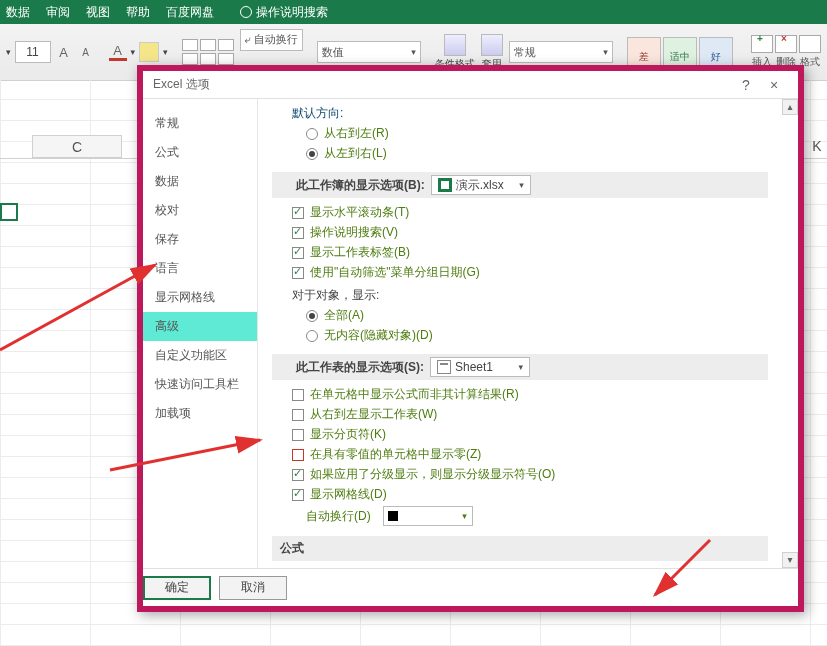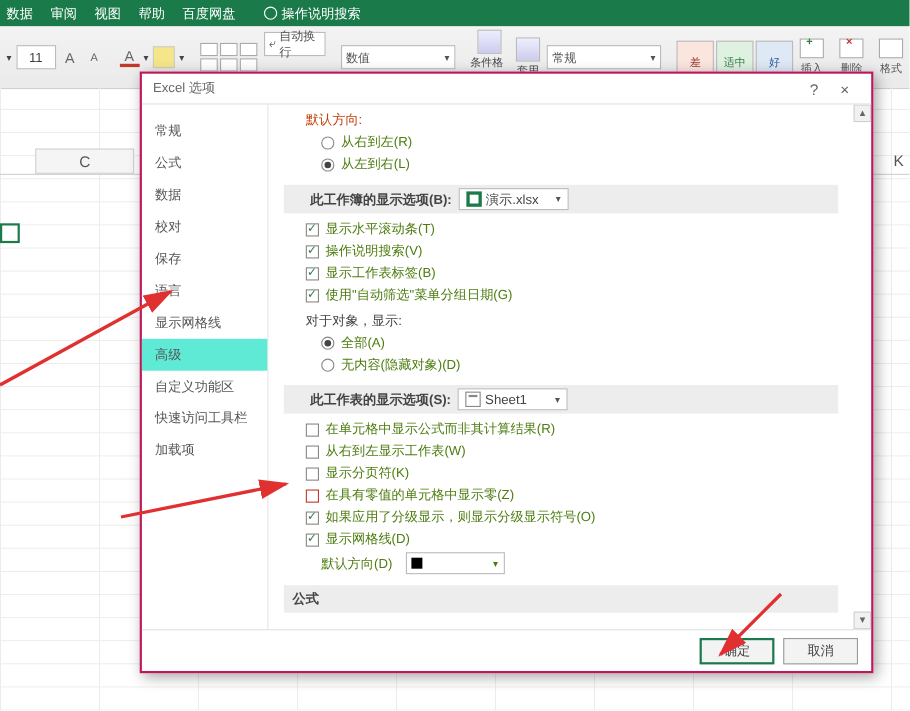--- a/index.html
+++ b/index.html
@@ -20,36 +20,36 @@
     .align-grp { display:flex; flex-direction:column; gap:2px; }
     .align-row { display:flex; gap:2px; }
     .ab { width:16px; height:12px; background:#fff; border:1px solid #aaa; }
     .wrap-btn,.styledrop { height:22px; background:#fff; border:1px solid #bbb; padding:0 4px; display:inline-flex; align-items:center; font-size:11px; color:#555; }
     .styledrop { width:104px; justify-content:space-between;text-align:center; }
     .chev { font-size:9px; }
     .cond-icon,.fmt-table-icon { width:22px; height:22px; border:1px solid #bbb; background:linear-gradient(#eef,#cce); }
     .cond-stack { display:flex; flex-direction:column; align-items:center; font-size:10px; gap:1px; }
     .cell-styles { display:flex; gap:2px; }
     .cellstyle { width:34px; height:30px; border:1px solid #bbb; display:flex; align-items:flex-end; justify-content:center; font-size:10px; padding-bottom:2px; }.cs2{background:#fbe6de;color:#9c3d2e}.cs3{background:#dff1e0;color:#2e7d48}.cs4{background:#dfe9f6;color:#2e5c9c}
-    .right-tools { margin-left:auto; display:flex; gap:14px;text-align:center; }
+    .right-tools { margin-left:auto; display:flex; gap:2px;text-align:center; }
     .tool-stack { display:flex; flex-direction:column; align-items:center; font-size:10px; color:#555; }
     .tool-icon { width:22px; height:18px; border:1px solid #aaa; background:#fff; margin-bottom:2px; position:relative; }
     .tool-icon.ins::after{content:"+";position:absolute;top:-3px;left:5px;color:#2e7d48;font-weight:bold}
     .tool-icon.del::after{content:"×";position:absolute;top:-3px;left:5px;color:#c0392b;font-weight:bold}
     
     
     .grid { position:absolute; top:81px; left:0; right:0; bottom:0; }
     .colhead { position:absolute; top:54px; left:0; right:0; height:24px; border-bottom:1px solid #d0d0d0; }
     .colC { position:absolute; top:0; left:32px; width:90px; height:23px; line-height:23px; text-align:center; border:1px solid #d0d0d0; background:#f5f5f5; font-size:14px; color:#555; }
     .colK { position:absolute; top:0; right:0; width:20px; height:23px; line-height:23px; text-align:center; font-size:14px; color:#555; }
     .cellsel { position:absolute; top:122px; left:0; width:18px; height:18px; border:2px solid #1a7a4a; background:#fff; }
     .faint-grid { position:absolute; left:0; right:0; top:78px; bottom:0; background-image:linear-gradient(#ececec 1px,transparent 1px),linear-gradient(90deg,#ececec 1px,transparent 1px); background-size:90px 21px; }
     
     
-    .dialog { position:absolute; left:127px; top:65px; width:667px; height:547px; background:#fff; border:2px solid #be185d; box-shadow:3px 3px 12px rgba(0,0,0,.35); z-index:50; }
+    .dialog { position:absolute; left:137px; top:65px; width:667px; height:547px; background:#fff; border:6px solid #be185d; box-shadow:3px 3px 12px rgba(0,0,0,.35); z-index:50; }
     .dlg-title { height:28px; border-bottom:1px solid #e0e0e0; display:flex; align-items:center; padding:0 10px; font-size:12px; color:#666; }
     .dlg-title .spacer{flex:1}
     .dlg-help,.dlg-close{ width:28px; text-align:center; cursor:default; color:#666; font-size:14px; }
     .dlg-body { display:flex; height:calc(100% - 28px - 38px); }
     .sidebar { width:115px; border-right:1px solid #e6e6e6; padding:10px 0; }
     .sidebar-item { padding:6px 12px; color:#555; cursor:default; }
     .sidebar-item.active { background:#5eead4; }
     .content { flex:1; position:relative; overflow:hidden; }
     .content-inner { position:absolute; inset:0 12px 0 0; overflow-y:auto; padding:6px 18px 10px 20px; }
     .content-inner::-webkit-scrollbar{width:16px}.content-inner::-webkit-scrollbar-thumb{background:#c5c5c5;border:3px solid #f1f1f1}.content-inner::-webkit-scrollbar-track{background:#f1f1f1}
@@ -65,21 +65,21 @@
     .sect-row { height:26px; background:#ededed; display:flex; align-items:center; padding:0 24px; margin:10px 0 6px -6px; gap:6px; }
     .sect-label { font-weight:bold; }
     .sheet-select { height:20px; background:#fff; border:1px solid #bbb; padding:0 22px 0 6px; display:inline-flex; align-items:center; position:relative; min-width:100px; }
     .sheet-select::after{content:"▾";position:absolute;right:6px;font-size:9px;color:#555}
     .sheet-iconx{width:14px;height:14px;background:#1a7a4a;margin-right:4px;position:relative}
     .sheet-iconx::after{content:"";position:absolute;inset:3px;background:#fff}
     .sheet-iconb{width:14px;height:14px;border:1px solid #888;background:#fff;margin-right:4px;position:relative}
     .sheet-iconb::before{content:"";position:absolute;left:2px;right:2px;top:2px;height:2px;background:#888}
     .color-select { height:20px; width:90px; background:#fff; border:1px solid #bbb; display:inline-flex; align-items:center; padding:0 4px; margin-left:6px; position:relative}
     .color-select::after{content:"▾";position:absolute;right:5px;font-size:9px}
-    .dlg-footer { height:38px; border-top:1px solid #e0e0e0; display:flex; justify-content:flex-end; align-items:center; gap:8px; padding-right:12px; }
+    .dlg-footer { height:38px; border-top:1px solid #e0e0e0; display:flex; align-items:center; gap:8px; padding-right:12px; }
     .btn { width:68px; height:24px; border:1px solid #999; background:#f3f3f3; display:flex; align-items:center; justify-content:center; cursor:default; }
     .btn.primary { border:2px solid #1a7a4a; }
     .pformula{ background:#ededed; padding:4px 8px; margin:10px 0 4px -6px; font-weight:bold; }
     
     
     .arrow { position:absolute; z-index:100; }
     .arrow svg { overflow:visible; }
   </style>
 </head>
 <body>
@@ -196,21 +196,21 @@
       <div class="sidebar-item">显示网格线</div>
       <div class="sidebar-item active">高级</div>
       <div class="sidebar-item">自定义功能区</div>
       <div class="sidebar-item">快速访问工具栏</div>
       <div class="sidebar-item">加载项</div>
     </div>
     <div class="content">
       <div class="scroll-arrow sa-up">▴</div>
       <div class="scroll-arrow sa-dn">▾</div>
       <div class="content-inner">
-        <div style="margin-left:14px;color:#c2410c">默认方向:</div>
+        <div style="margin-left:14px;color:#0c4a6e">默认方向:</div>
         <div class="opt" style="margin-left:28px">
             <span class="rad"></span>
             <span>从右到左(R)</span>
           </div>
         <div class="opt" style="margin-left:28px">
             <span class="rad on"></span>
             <span>从左到右(L)</span>
           </div>
 
         <div class="sect-row">
@@ -271,21 +271,21 @@
           </div>
         <div class="opt">
             <span class="chk on"></span>
             <span>如果应用了分级显示，则显示分级显示符号(O)</span>
           </div>
         <div class="opt">
             <span class="chk on"></span>
             <span>显示网格线(D)</span>
           </div>
         <div class="opt" style="margin-left:28px">
-            <span>默认方向(D)</span>
+            <span>自动换行(D)</span>
             <span class="color-select">
               <span style="width:10px;height:10px;background:#000;display:inline-block;margin-right:4px"></span>
             </span>
           </div>
 
         <div class="pformula">公式</div>
 
       </div>
     </div>
   </div>

